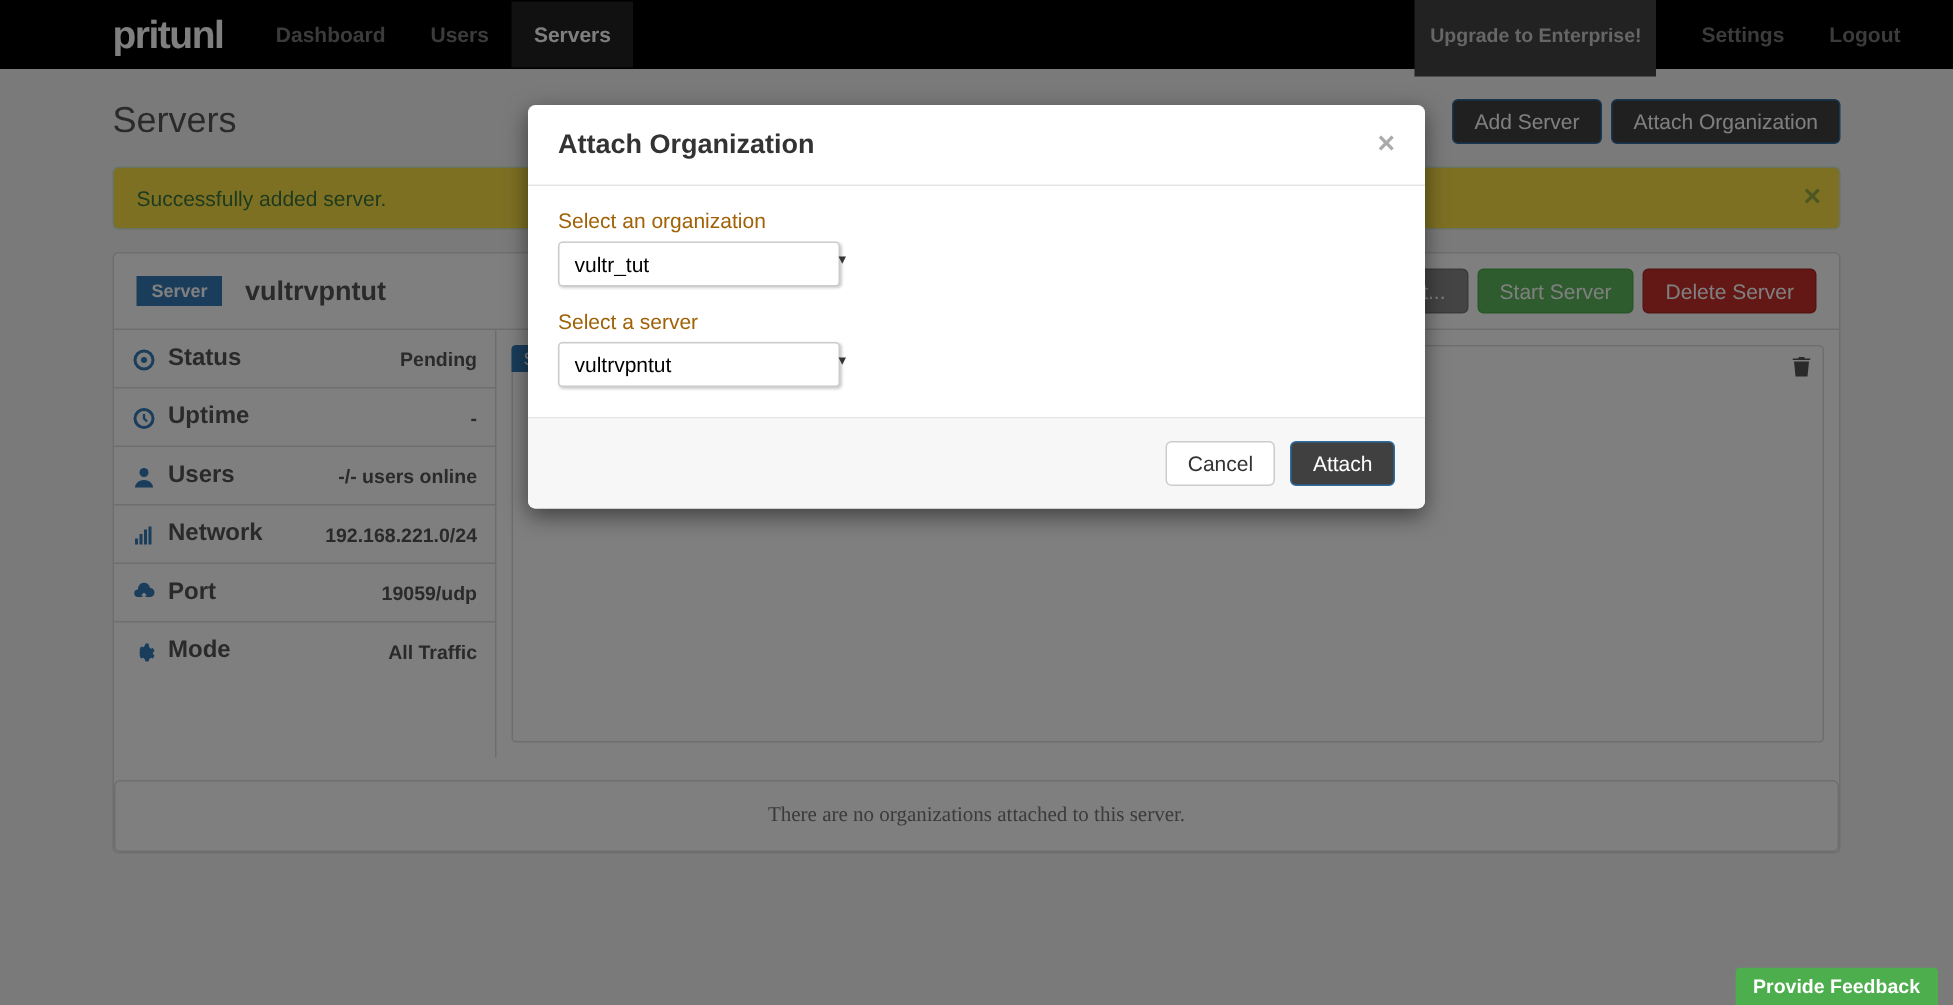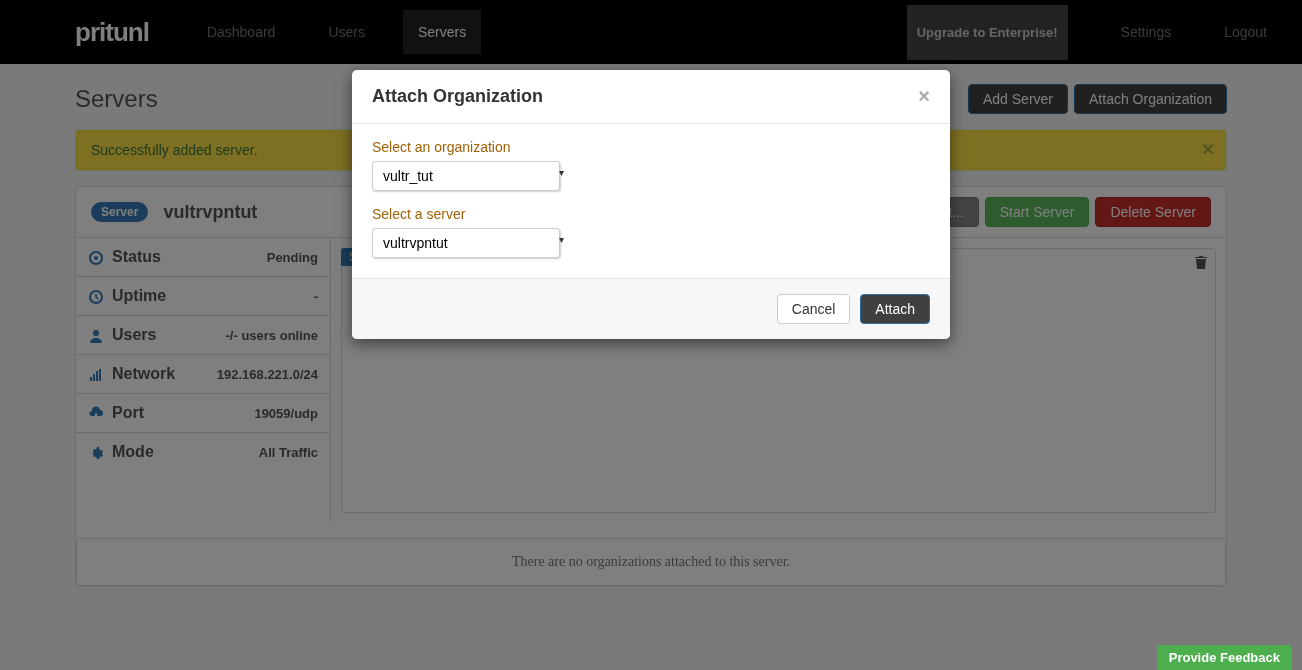--- a/index.html
+++ b/index.html
@@ -1,21 +1,21 @@
 <!DOCTYPE html>
 <html><head>
 <meta charset="utf-8">
 <style>
 * { box-sizing: border-box; margin: 0; padding: 0; }
 body { font-family: "Helvetica Neue", Helvetica, Arial, sans-serif; font-size: 14px; color: #333; background: #f5f5f5; width: 1302px; height: 670px; overflow: hidden; position: relative; }
 
 
-.navbar { background: #000; height: 64px; display: flex; align-items: center; padding: 0 20px 0 75px; gap: 23px; }
+.navbar { background: #000; height: 46px; display: flex; align-items: center; padding: 0 20px 0 75px; }
 .navbar-brand { color: #fff; font-size: 26px; font-weight: bold; letter-spacing: -1px; margin-right: 20px; }
-.nav-link { color: #777; padding: 14px 15px; text-decoration: none; font-size: 14px; }
+.nav-link { color: #777; padding: 14px 15px; text-decoration: none; font-size: 14px; font-weight: bold; }
 .nav-link.active { background: #222; color: #fff; }
 .nav-spacer { flex: 1; }
 .upgrade-btn { background: #444; color: #ccc; padding: 20px 10px; font-size: 13px; font-weight: bold; margin-right: 15px; text-decoration: none; }
 
 
 .container { padding: 20px 75px; }
 .page-header { display: flex; align-items: center; margin-bottom: 15px; }
 .page-title { font-size: 24px; color: #555; font-weight: 500; flex: 1; }
 .btn { display: inline-block; padding: 6px 14px; font-size: 14px; border-radius: 4px; border: 1px solid transparent; cursor: pointer; text-align: center; }
 .btn-primary { background: #404040; border-color: #2e6da4; color: #fff; }
@@ -24,21 +24,21 @@
 .btn-default { background: #fff; border-color: #ccc; color: #333; }
 .btn-warning-muted { background: #888; border-color: #777; color: #fff; }
 .btn + .btn { margin-left: 6px; }
 
 .alert { padding: 12px 15px; border-radius: 4px; border: 1px solid transparent; margin-bottom: 15px; position: relative; }
 .alert-success { background: #fde047; border-color: #d6e9c6; color: #3c763d; }
 .alert-close { position: absolute; right: 12px; top: 8px; font-size: 20px; color: #3c763d; opacity: 0.5; cursor: pointer; font-weight: bold; }
 
 .server-panel { border: 1px solid #ddd; border-radius: 4px; background: #fff; }
 .server-header { padding: 10px 15px; display: flex; align-items: center; border-bottom: 1px solid #ddd; }
-.server-badge { background: #337ab7; color: #fff; padding: 3px 10px; font-size: 12px; border-radius: 10px; margin-right: 15px; font-weight: bold; }
+.server-badge { background: #337ab7; color: #fff; padding: 3px 10px; font-size: 12px; border-radius: 0; margin-right: 15px; font-weight: bold; }
 .server-name { font-size: 18px; font-weight: bold; color: #555; flex: 1; }
 .server-actions { display: flex; }
 
 .server-body { display: flex; }
 .sidebar { width: 255px; border-right: 1px solid #ddd; }
 .side-row { display: flex; align-items: center; padding: 10px 12px; border-bottom: 1px solid #ddd; }
 .side-row:last-child { border-bottom: none; }
 .side-icon { width: 18px; margin-right: 6px; color: #337ab7; }
 .side-label { font-weight: bold; color: #555; flex: 1; font-size: 16px; }
 .side-value { font-weight: bold; color: #555; font-size: 13px; }

